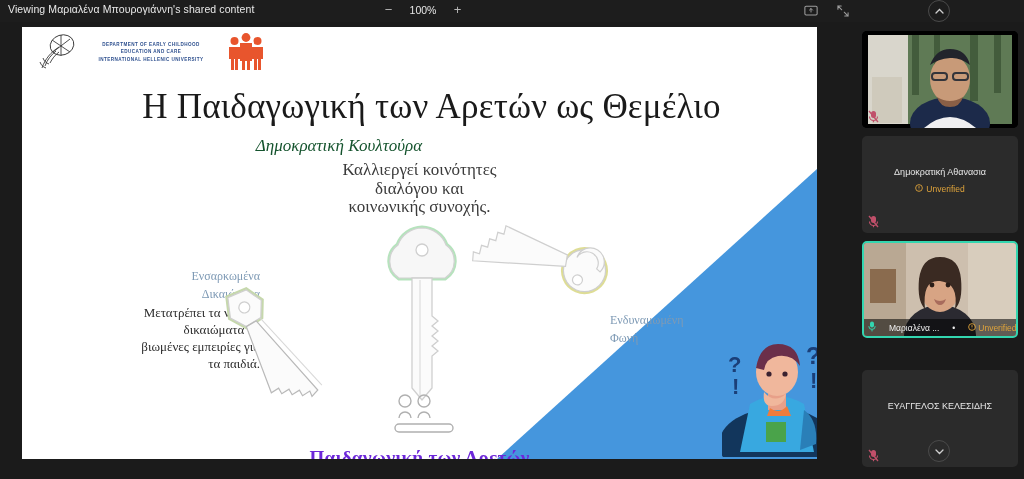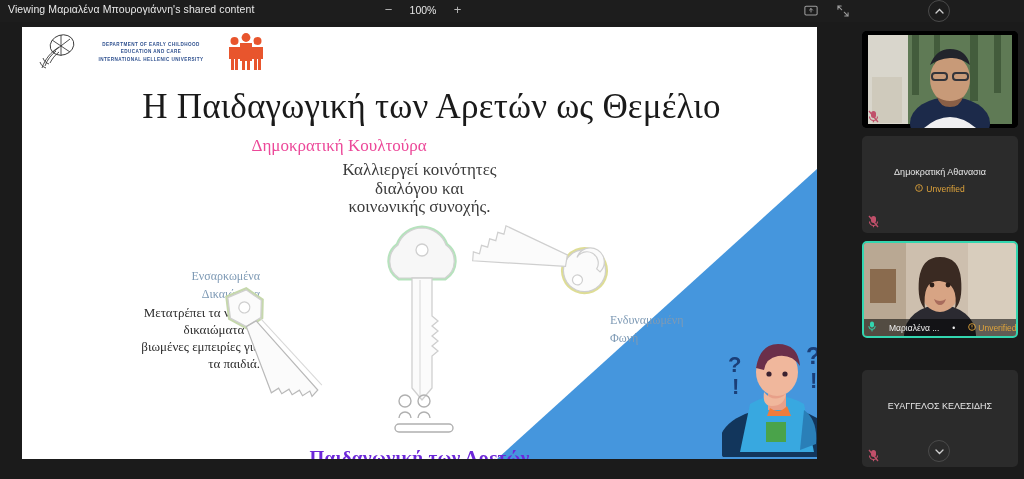--- a/index.html
+++ b/index.html
@@ -80,21 +80,21 @@
   .slide-title {
     position: absolute; top: 60px; left: 0; width: 795px;
     text-align: center;
     font-family: "Liberation Serif", serif;
     font-size: 35px; color: #1a1a1a; letter-spacing: .2px; margin-left: 12px;
   }
   .slide-subtitle {
     position: absolute; top: 109px; left: 0; width: 634px;
     text-align: center;
     font-family: "Liberation Serif", serif;
-    font-size: 17px; color: #ec4899;
+    font-size: 17px; color: #14532d; font-style: italic;
   }
   .slide-lead {
     position: absolute; top: 134px; left: 0; width: 795px;
     text-align: center;
     font-family: "Liberation Serif", serif;
     font-size: 17px; line-height: 18.5px; color: #3b3b3b;
   }
 
   .block-left {
     position: absolute; left: 58px; top: 240px; width: 180px;

